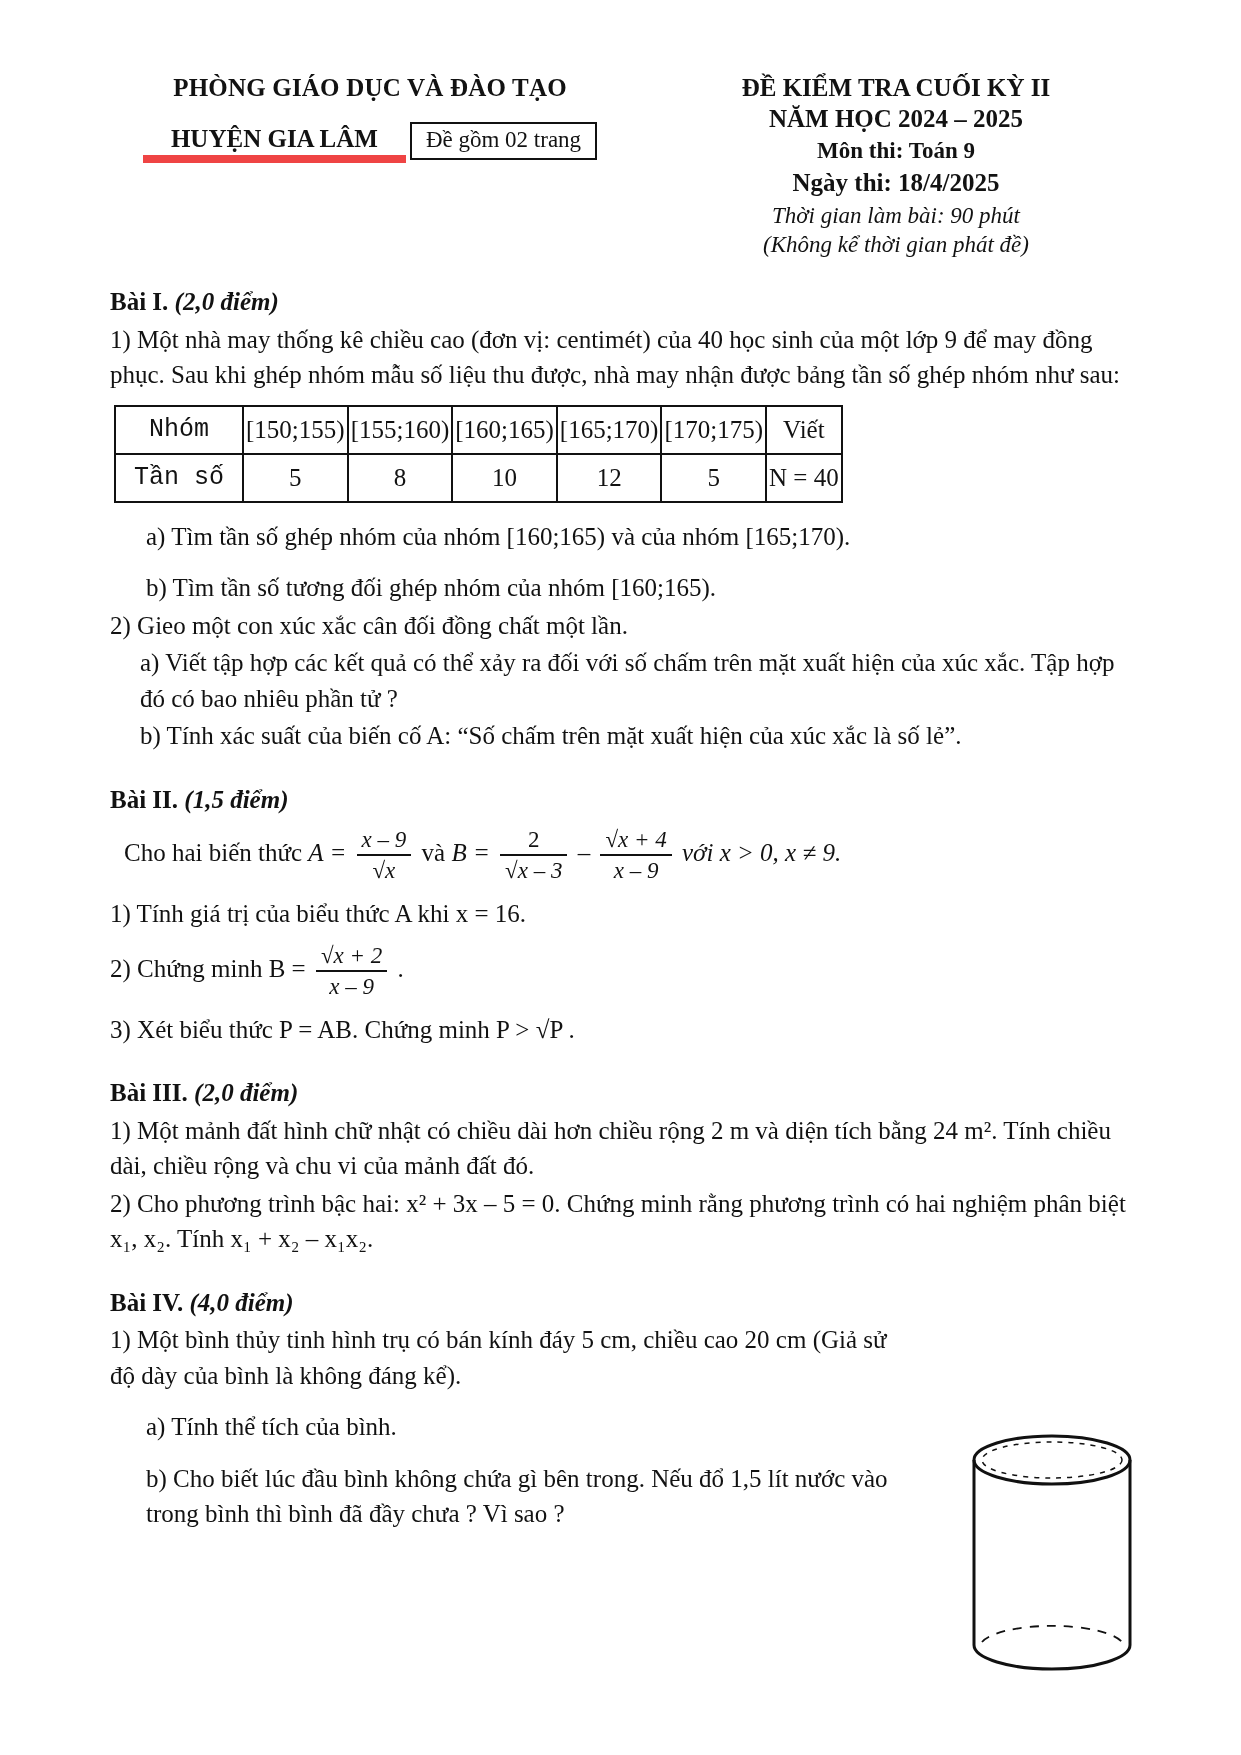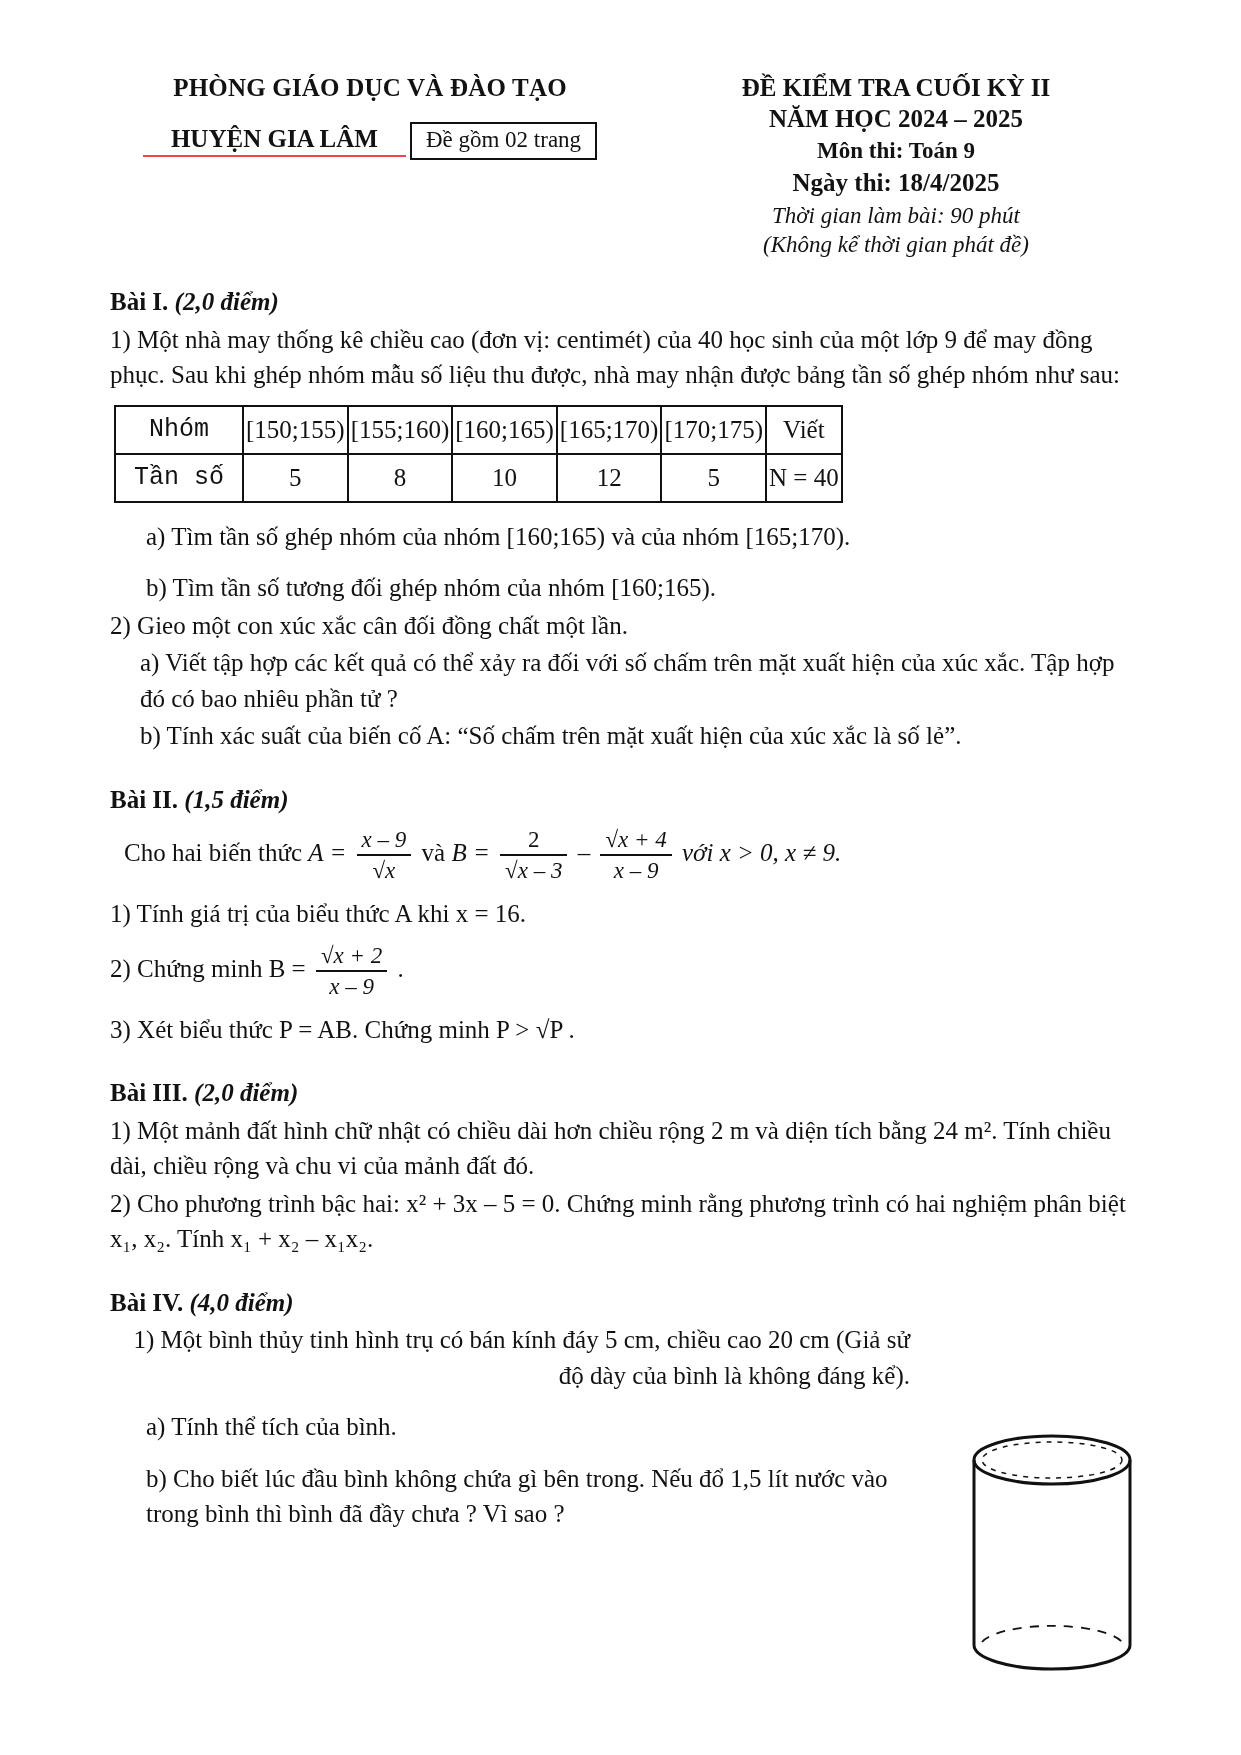--- a/index.html
+++ b/index.html
@@ -41,21 +41,21 @@
   }
   .hdr-line1 {
     font-weight: bold;
     font-size: 25px;
     letter-spacing: .2px;
   }
   .hdr-line2 {
     font-weight: bold;
     font-size: 25px;
     display: inline-block;
-    border-bottom: 2px solid #ef4444;
+    border-bottom: 8px solid #ef4444;
     padding: 0 28px 2px 28px;
     margin-top: 2px;
   }
   .pages-box {
     display: inline-block;
     margin-top: 20px;
     border: 2px solid #111;
     padding: 3px 14px 5px 14px;
     font-size: 23px;
   }
@@ -267,21 +267,21 @@
       <span>Bài III.</span>
       <span class="pts">(2,0 điểm)</span>
     </div>
     <p class="para">1) Một mảnh đất hình chữ nhật có chiều dài hơn chiều rộng 2 m và diện tích bằng 24 m². Tính chiều dài, chiều rộng và chu vi của mảnh đất đó.</p>
     <p class="para">2) Cho phương trình bậc hai: x² + 3x – 5 = 0. Chứng minh rằng phương trình có hai nghiệm phân biệt x₁, x₂. Tính x₁ + x₂ – x₁x₂.</p>
 
     <div class="bai-title" style="margin-top:28px;">
       <span>Bài IV.</span>
       <span class="pts">(4,0 điểm)</span>
     </div>
-    <p class="para" style="width:800px;text-align:right;">1) Một bình thủy tinh hình trụ có bán kính đáy 5 cm, chiều cao 20 cm (Giả sử độ dày của bình là không đáng kể).</p>
+    <p class="para" style="width:800px;">1) Một bình thủy tinh hình trụ có bán kính đáy 5 cm, chiều cao 20 cm (Giả sử độ dày của bình là không đáng kể).</p>
     <p class="indent" style="width:800px;">a) Tính thể tích của bình.</p>
     <p class="indent" style="width:800px;">b) Cho biết lúc đầu bình không chứa gì bên trong. Nếu đổ 1,5 lít nước vào trong bình thì bình đã đầy chưa ? Vì sao ?</p>
 
   </div>
 
   <div class="figure">
     <svg width="185" height="260" viewBox="0 0 185 260">
       <ellipse cx="92" cy="30" rx="78" ry="24" fill="none" stroke="#111" stroke-width="3"></ellipse>
       <ellipse cx="92" cy="30" rx="70" ry="18" fill="none" stroke="#111" stroke-width="1.5" stroke-dasharray="5 6"></ellipse>
       <line x1="14" y1="30" x2="14" y2="215" stroke="#111" stroke-width="3"></line>

